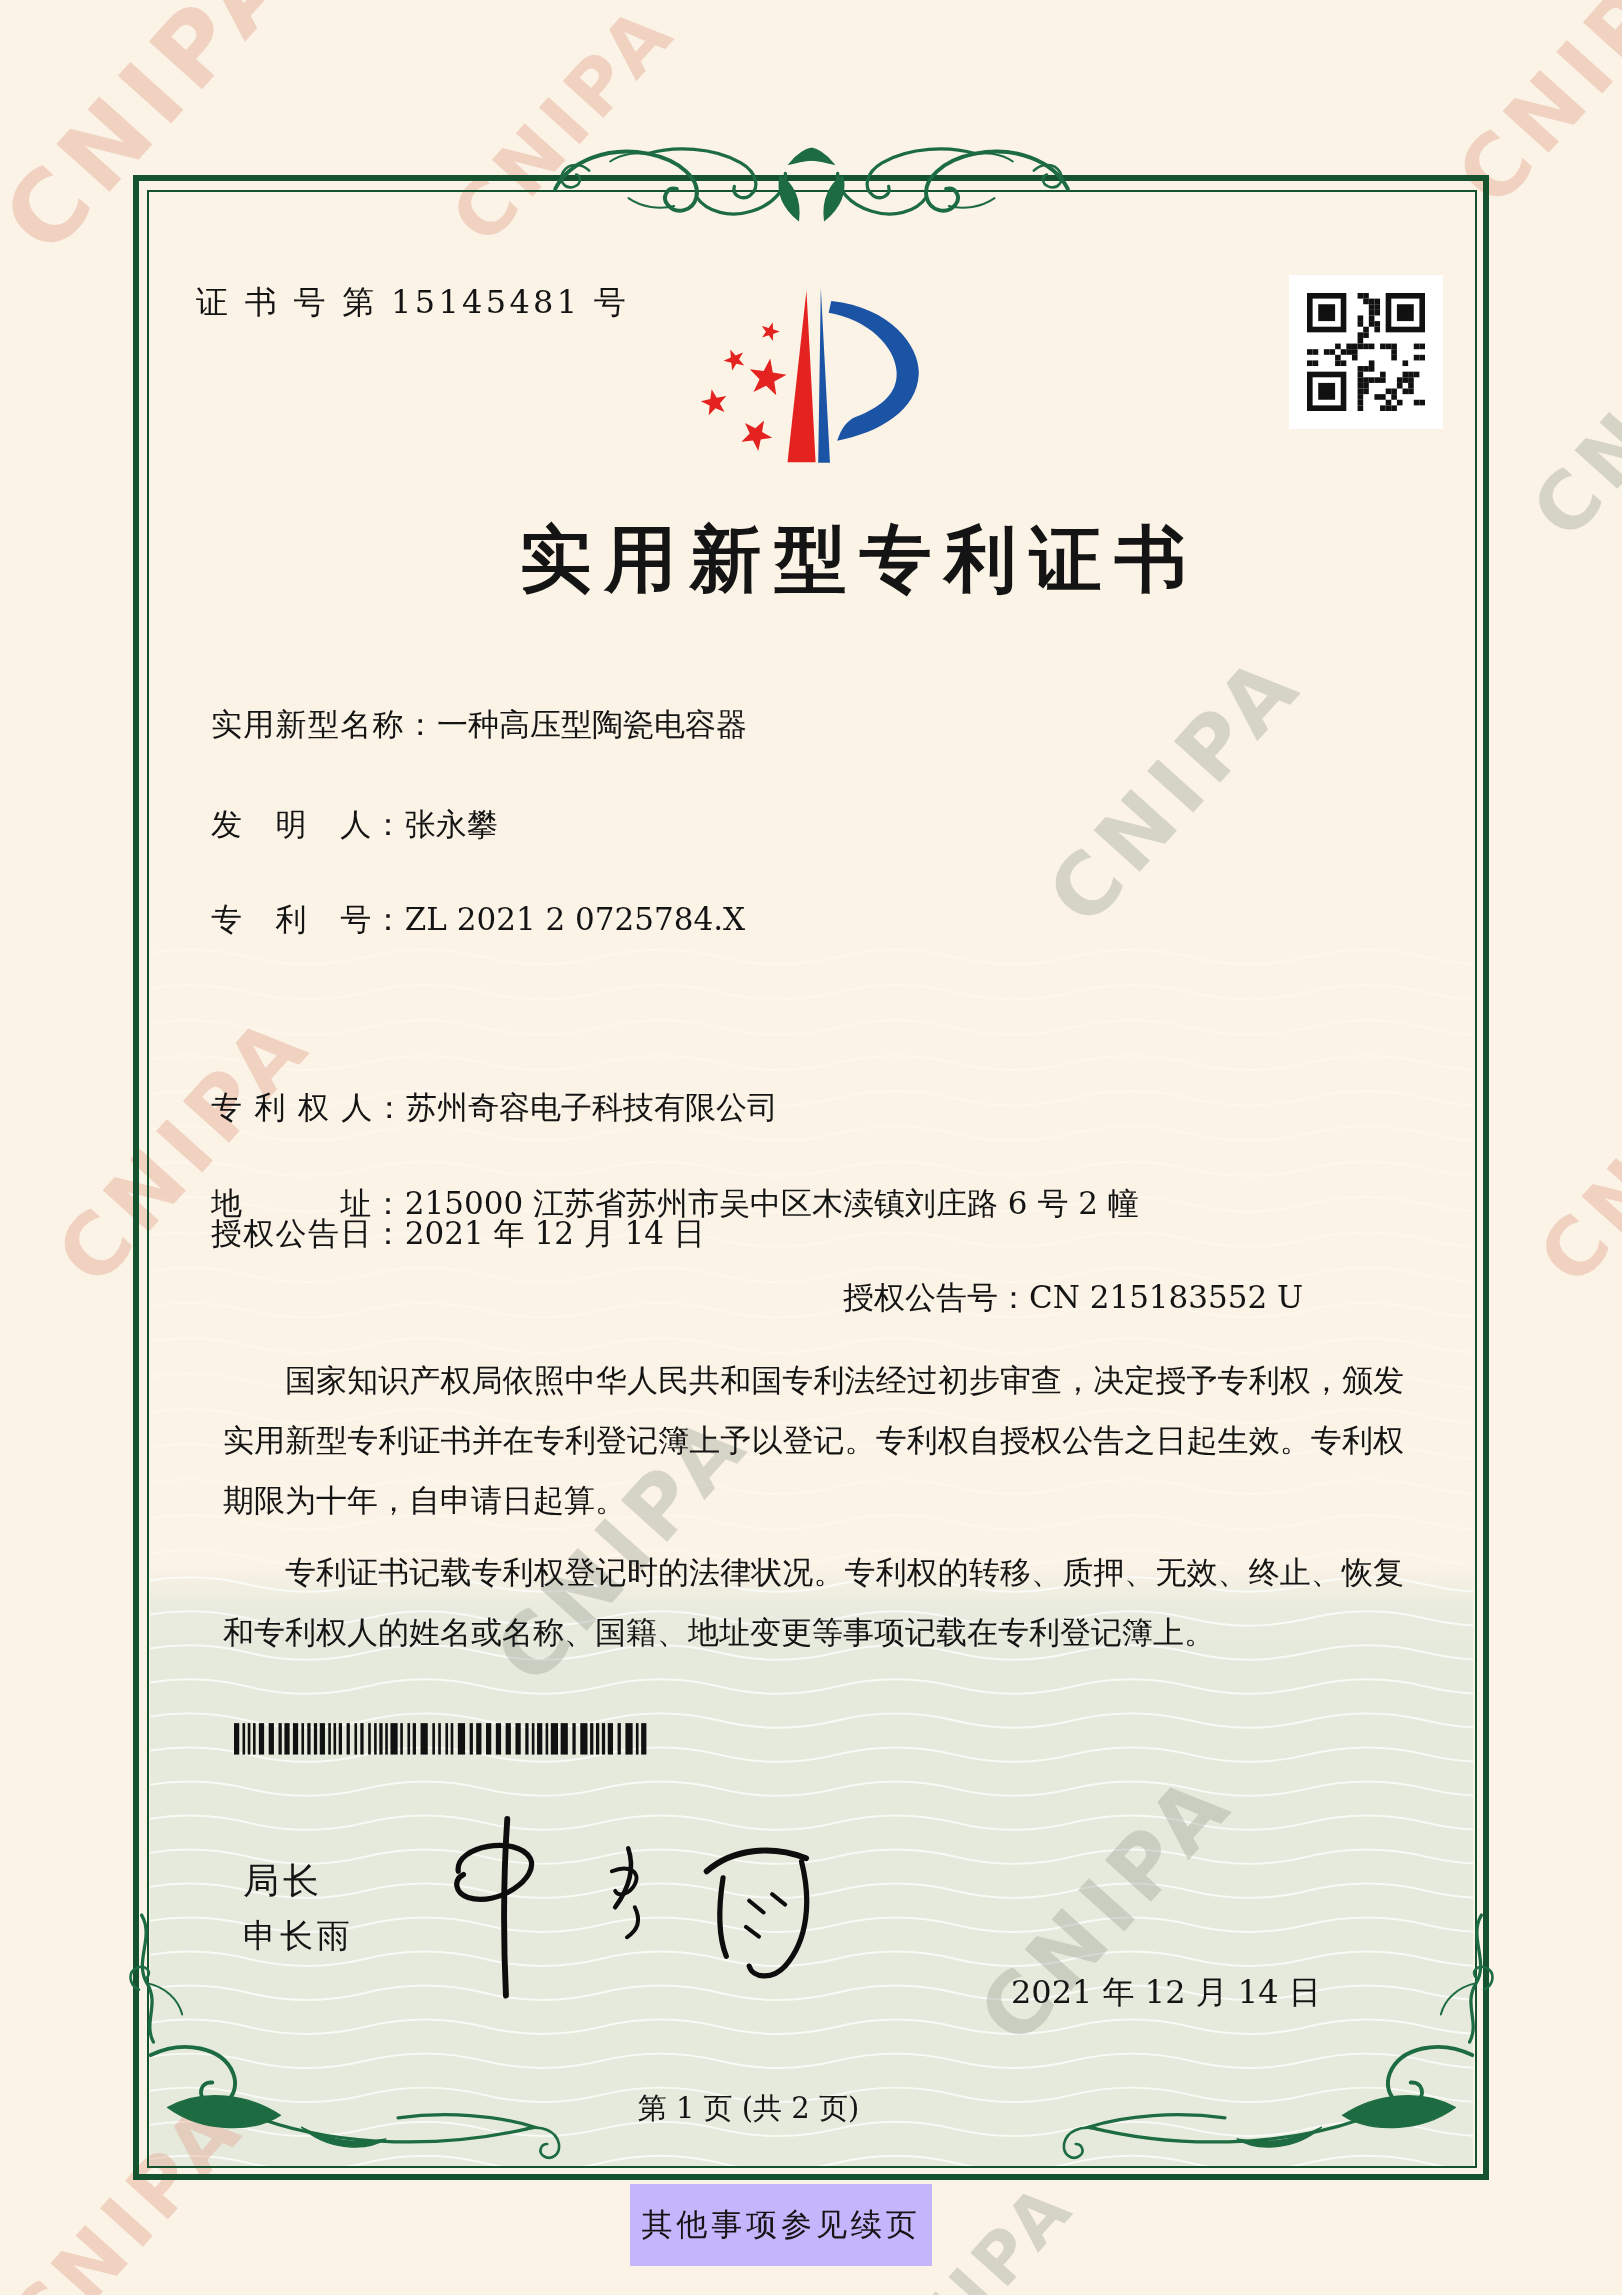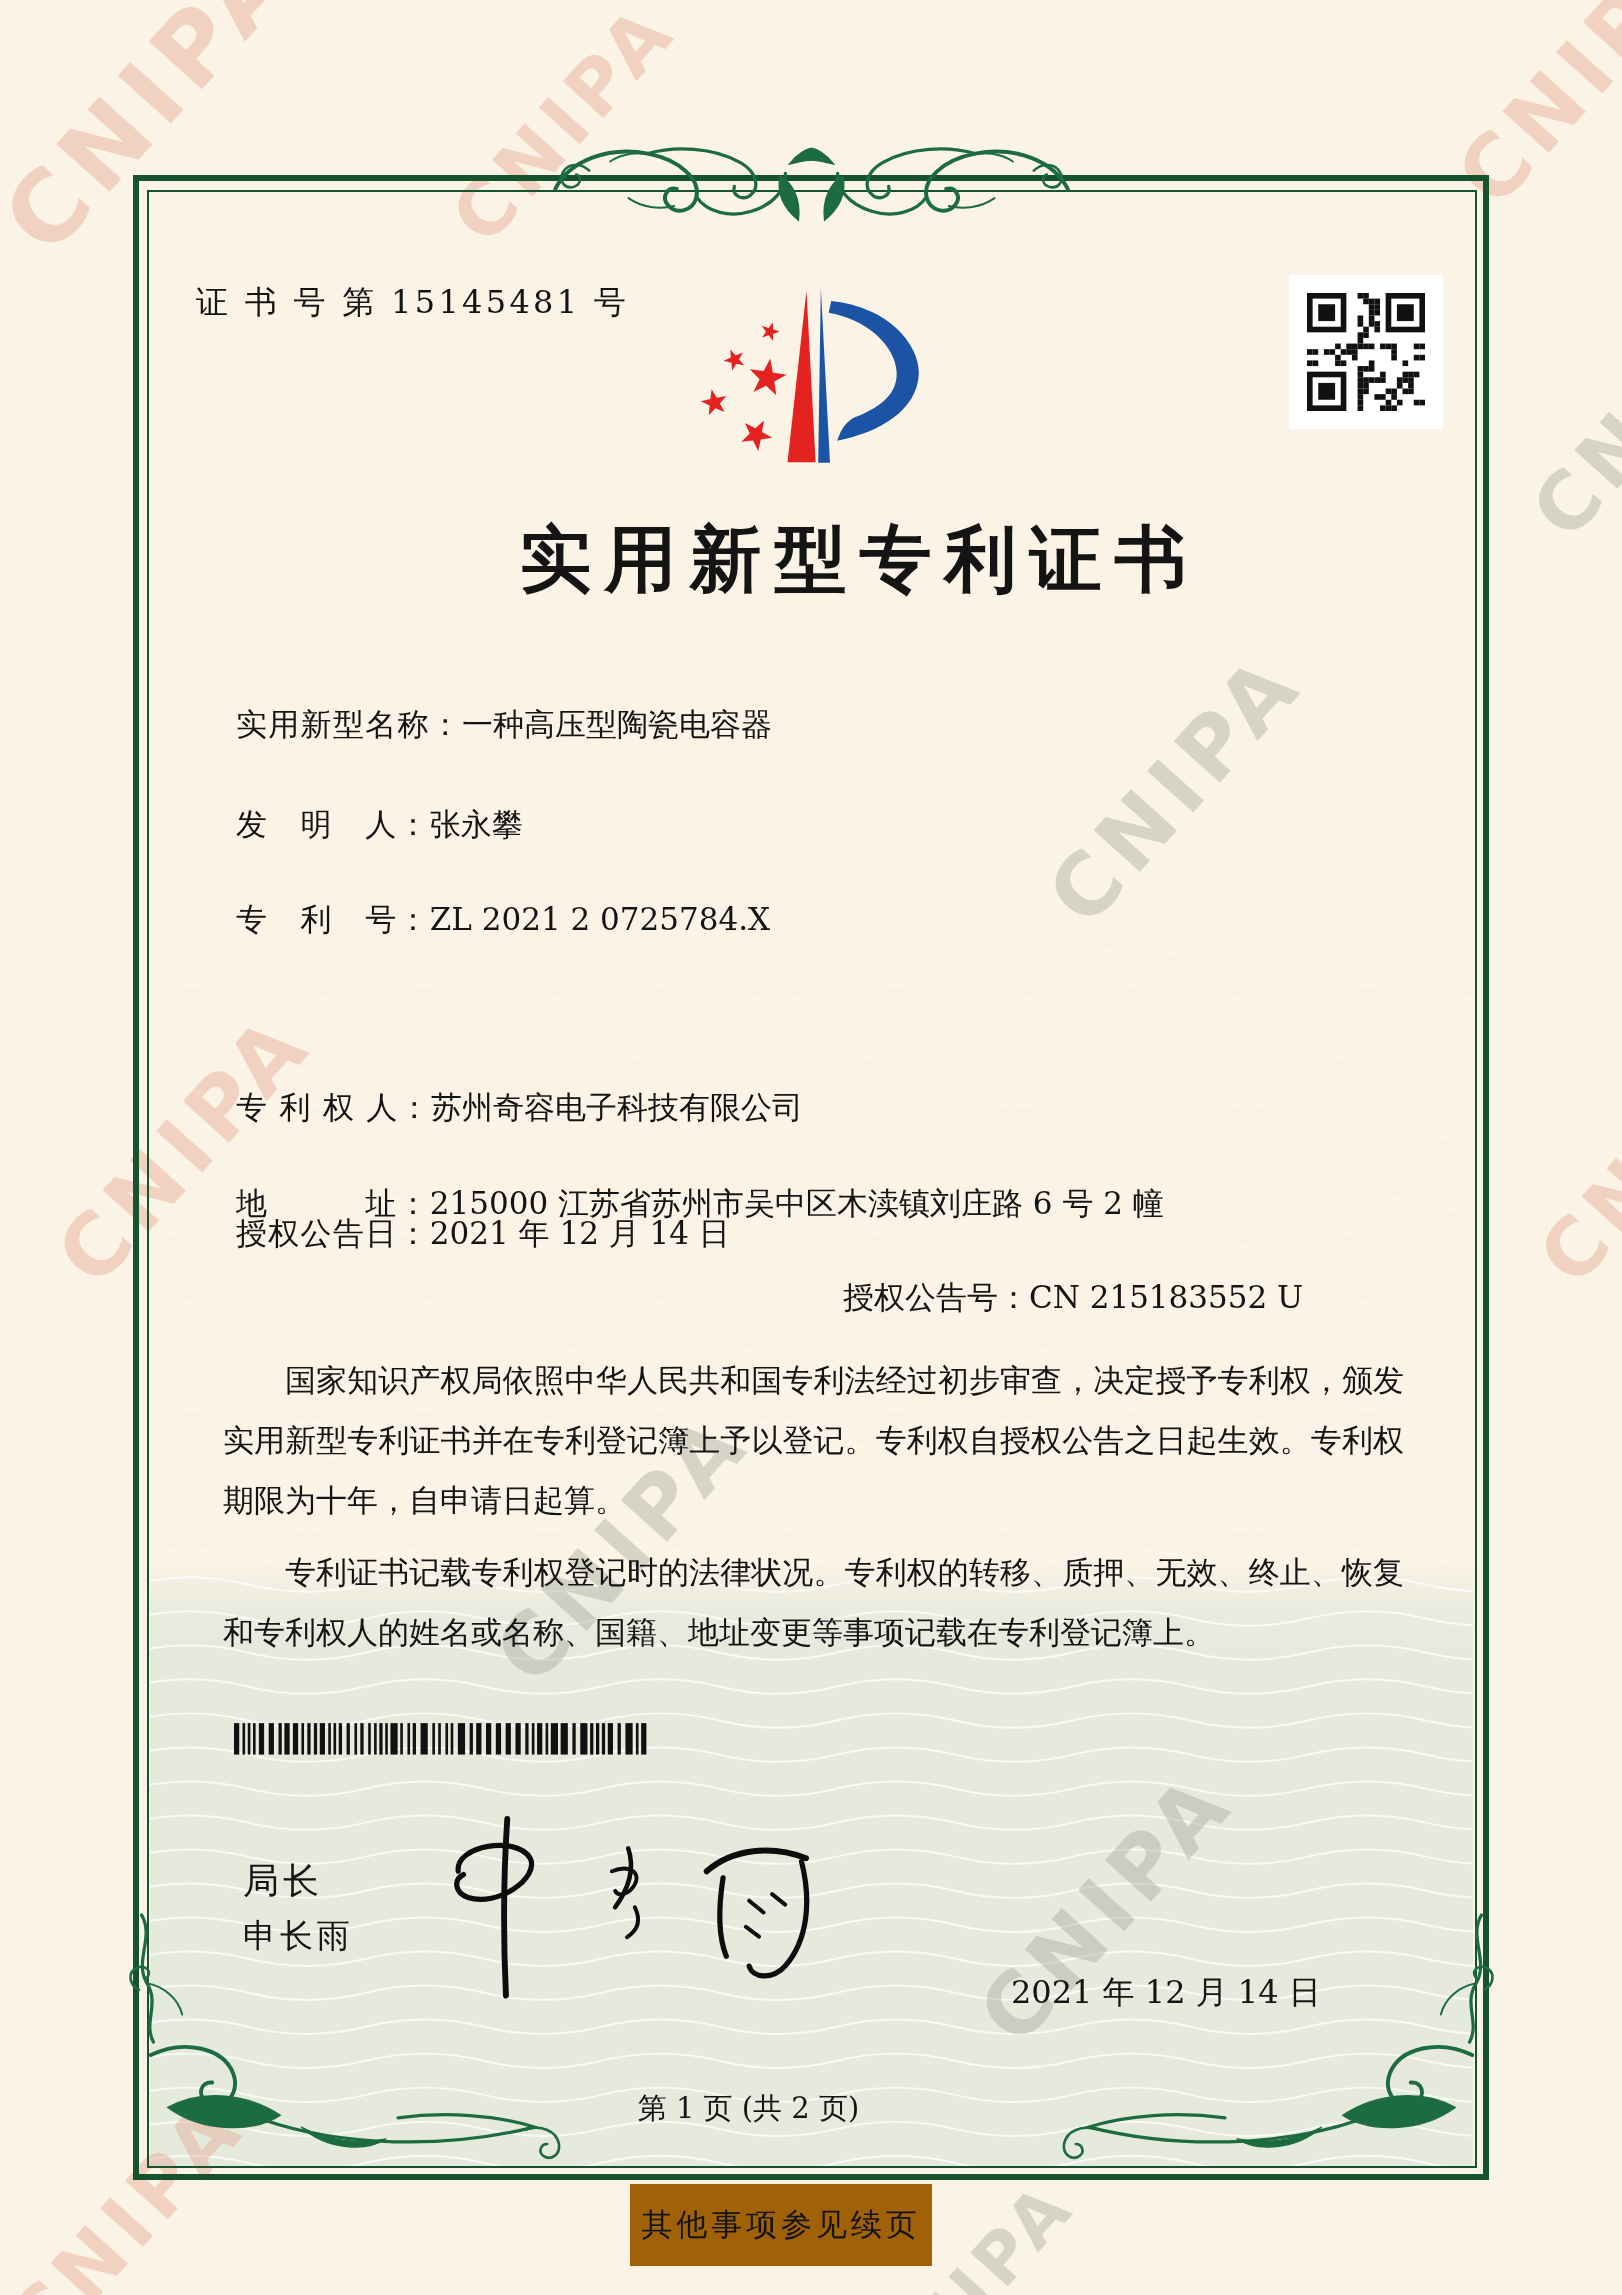--- a/index.html
+++ b/index.html
@@ -21,32 +21,32 @@
   .frame-inner{position:absolute;left:147px;top:190px;width:1326px;height:1974px;
                border:2.6px solid #14532d;z-index:3;}
   .ornament{position:absolute;z-index:4;}
   
   .certno{position:absolute;left:196px;top:281px;font-size:32px;letter-spacing:3.3px;z-index:5;}
   .logo{position:absolute;left:690px;top:250px;z-index:5;}
   .qrbox{position:absolute;left:1289px;top:275px;width:154px;height:154px;background:#fff;z-index:5;}
   .qrbox svg{position:absolute;left:18.3px;top:18.3px;}
   .title{position:absolute;left:0;width:1623px;top:512px;text-align:center;font-size:72px;
          font-weight:700;letter-spacing:13px;z-index:5;margin-left:48px;}
-  .field{position:absolute;left:211px;font-size:31px;line-height:42px;z-index:5;white-space:nowrap;margin-left:25px;}
+  .field{position:absolute;left:211px;font-size:31px;line-height:42px;z-index:5;white-space:nowrap;}
   .field .flabel{letter-spacing:1.3px;}
   .grant2{position:absolute;left:843px;font-size:31px;line-height:42px;z-index:5;white-space:nowrap;}
   .bodytext{position:absolute;left:211px;top:1338px;width:1205px;font-size:31px;z-index:5;}
   .bodytext p{margin:12px;text-indent:2em;line-height:60px;text-align:justify;}
   .barcode{position:absolute;left:234px;top:1723px;z-index:5;}
   .dirtitle{position:absolute;left:243px;top:1857px;font-size:36px;letter-spacing:3.9px;z-index:5;}
   .dirname{position:absolute;left:243px;top:1914px;font-size:33px;letter-spacing:3.9px;z-index:5;}
   .sig{position:absolute;left:419px;top:1809px;z-index:5;}
   .issuedate{position:absolute;left:1011px;top:1971px;font-size:32px;z-index:5;}
   .pageinfo{position:absolute;left:0;width:1497px;top:2089px;text-align:center;font-size:29px;z-index:5;}
-  .contbox{position:absolute;left:630px;top:2184px;width:302px;height:82px;background:#a16207;z-index:5;
+  .contbox{position:absolute;left:630px;top:2184px;width:302px;height:82px;background:#c4b5fd;z-index:5;
            display:flex;align-items:center;justify-content:center;}
   .contbox span{font-size:31px;letter-spacing:3.9px;}
 </style>
 </head>
 <body>
 
 <div class="page">
 
   <svg class="creambox creamwaves" width="1323" height="628" viewBox="0 0 2022 960">
       <path d="M-30,32 q 90,-22 180,0 t 180,0 t 180,0 t 180,0 t 180,0 t 180,0 t 180,0 t 180,0 t 180,0 t 180,0 t 180,0 t 180,0 t 180,0 t 180,0" fill="none" stroke="rgba(255,255,255,0.55)" stroke-width="3"></path>

